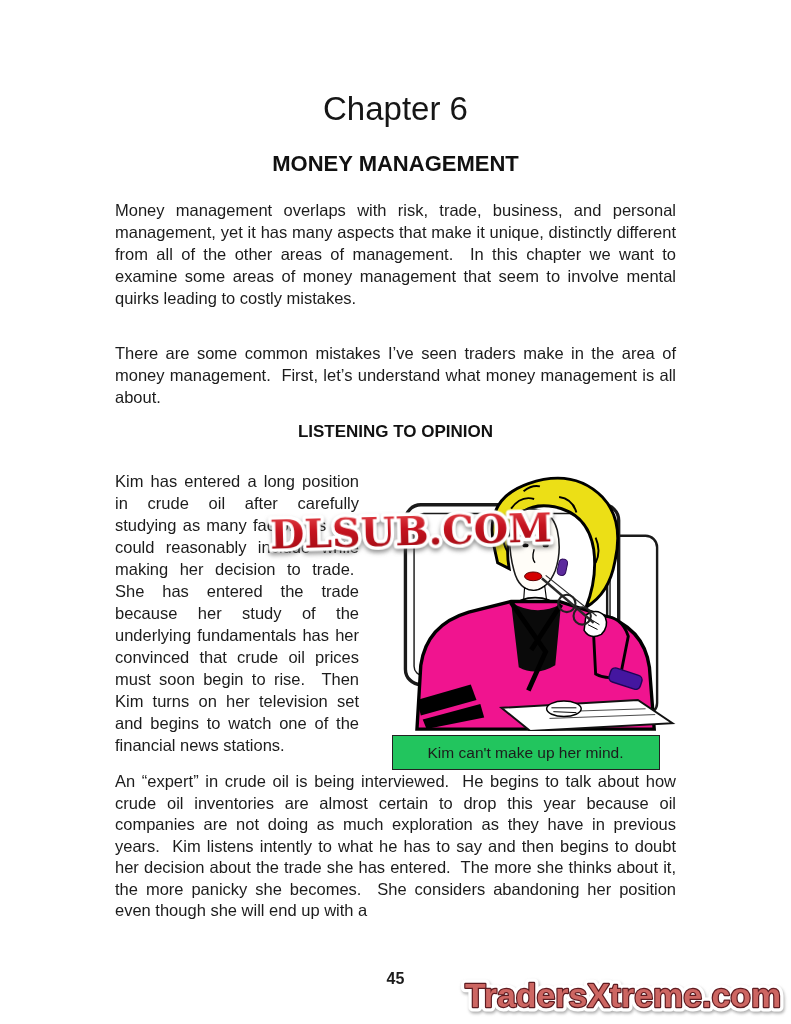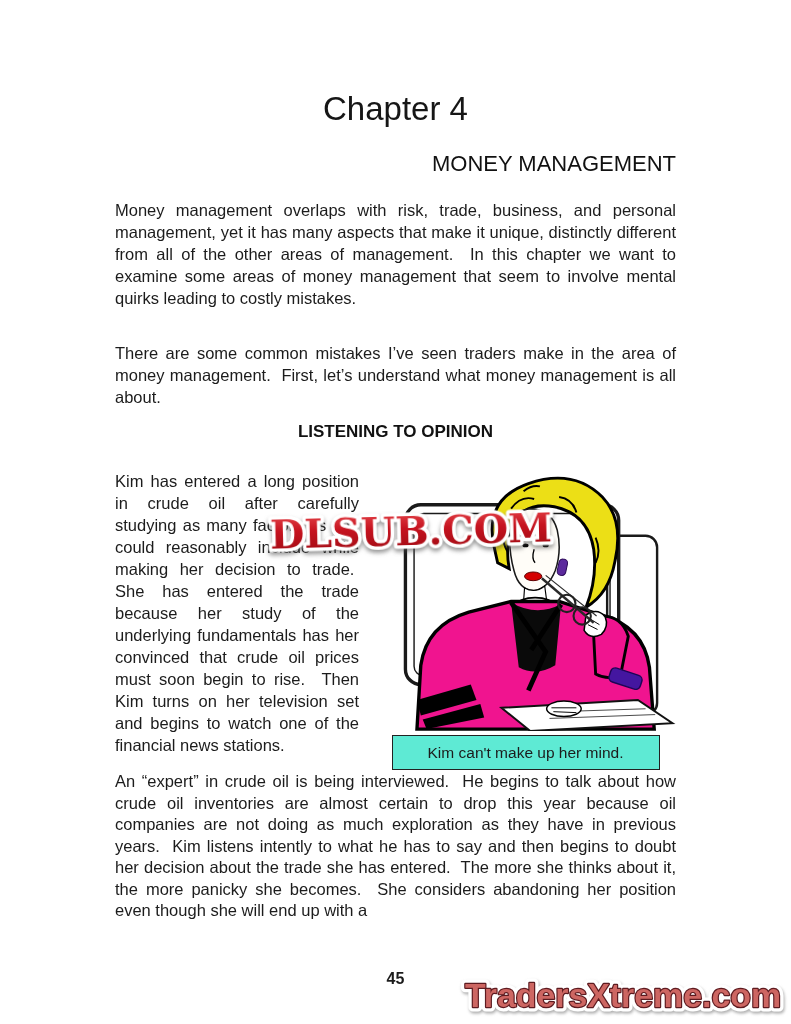--- a/index.html
+++ b/index.html
@@ -14,21 +14,21 @@
   }
   .site-logo-top { position: absolute; top: 4px; right: 5px; }
   .content { margin: 0 115px; width: 561px; }
   .chapter-title {
     margin: 0; padding-top: 90px;
     font-size: 33px; font-weight: 400; text-align: center;
     line-height: 38px; color: #161616;
   }
   .chapter-subtitle {
     margin: 23px 0 0 0;
-    font-size: 22px; font-weight: 400; text-align: right; color: #111;
+    font-size: 22px; font-weight: 700; text-align: center; color: #111;
   }
   .body-text {
     font-size: 16.5px; line-height: 22px;
     text-align: justify; text-justify: inter-word;
     margin: 0; color: #1c1c1c;
   }
   .p1 { margin-top: 33px; }
   .p2 { margin-top: 22px; }
   .section-heading {
     margin: 14px 0 0 0;
@@ -41,21 +41,21 @@
   }
   .col-text { width: 244px; flex: 0 0 244px; }
   .col-figure { width: 317px; flex: 0 0 317px; display: flex; flex-direction: column; align-items: center; }
   .clipart { width: 317px; height: 261px; display: block; }
   .caption-box {
     margin-top: 4px;
     width: 268px; height: 35px;
     border: 1.5px solid #222;
     display: flex; align-items: center; justify-content: center;
     font-size: 15.5px; color: #1c1c1c;
-    background: #5eead4;
+    background: #22c55e;
   }
   .continuation { margin-top: 1px; line-height: 21.5px; }
   .watermark-wrap {
     position: absolute; left: 146px; top: 32px;
     transform: rotate(-1.5deg);
     filter: drop-shadow(0 3px 2px rgba(70,70,70,0.55));
     pointer-events: none;
   }
   .page-number {
     position: absolute; left: 0; right: 0; bottom: 36px;
@@ -67,21 +67,21 @@
   }
 </style>
 </head>
 <body>
 
 <div class="page">
 
 
   <div class="content">
 
-    <h1 class="chapter-title">Chapter 4</h1>
+    <h1 class="chapter-title">Chapter 6</h1>
     <h2 class="chapter-subtitle">MONEY MANAGEMENT</h2>
 
     <p class="body-text p2">Money management overlaps with risk, trade, business, and personal management, yet it has many aspects that make it unique, distinctly different from all of the other areas of management.&nbsp; In this chapter we want to examine some areas of money management that seem to involve mental quirks leading to costly mistakes.</p>
     <p class="body-text p1">There are some common mistakes I’ve seen traders make in the area of money management.&nbsp; First, let’s understand what money management is all about.</p>
 
     <h3 class="section-heading">LISTENING TO OPINION</h3>
 
     <div class="figure-row">
       <p class="body-text col-text">Kim has entered a long position in crude oil after carefully studying as many factors as she could reasonably include while making her decision to trade.&nbsp; She has entered the trade because her study of the underlying fundamentals has her convinced that crude oil prices must soon begin to rise.&nbsp; Then Kim turns on her television set and begins to watch one of the financial news stations.</p>
 

